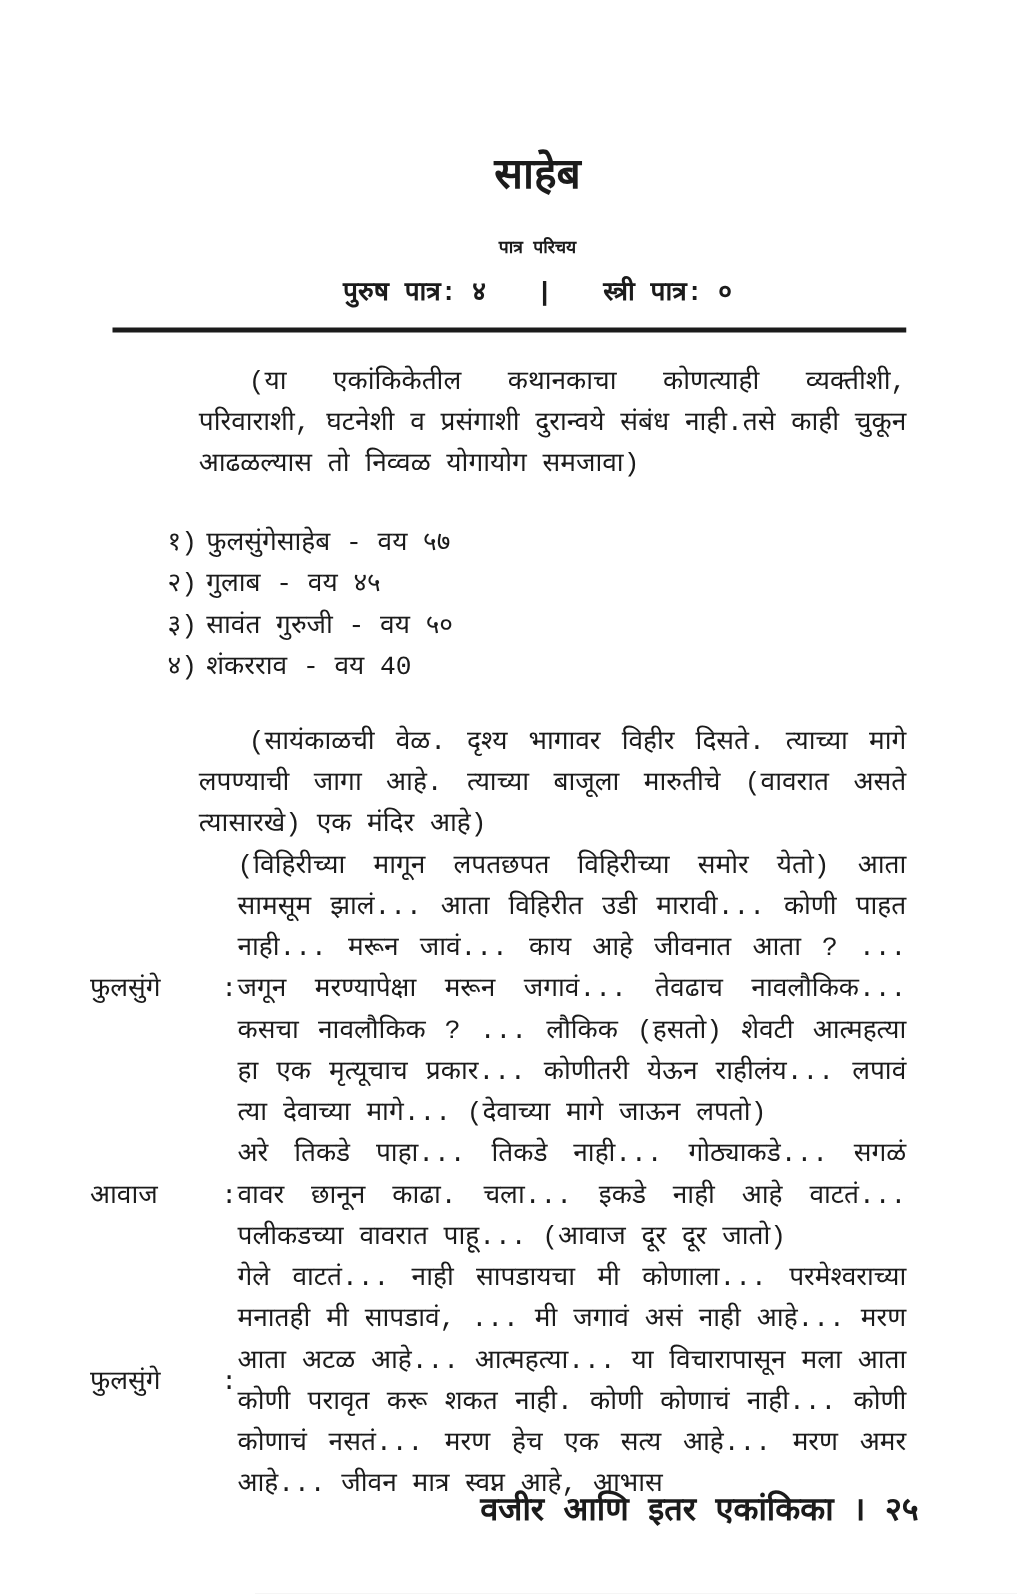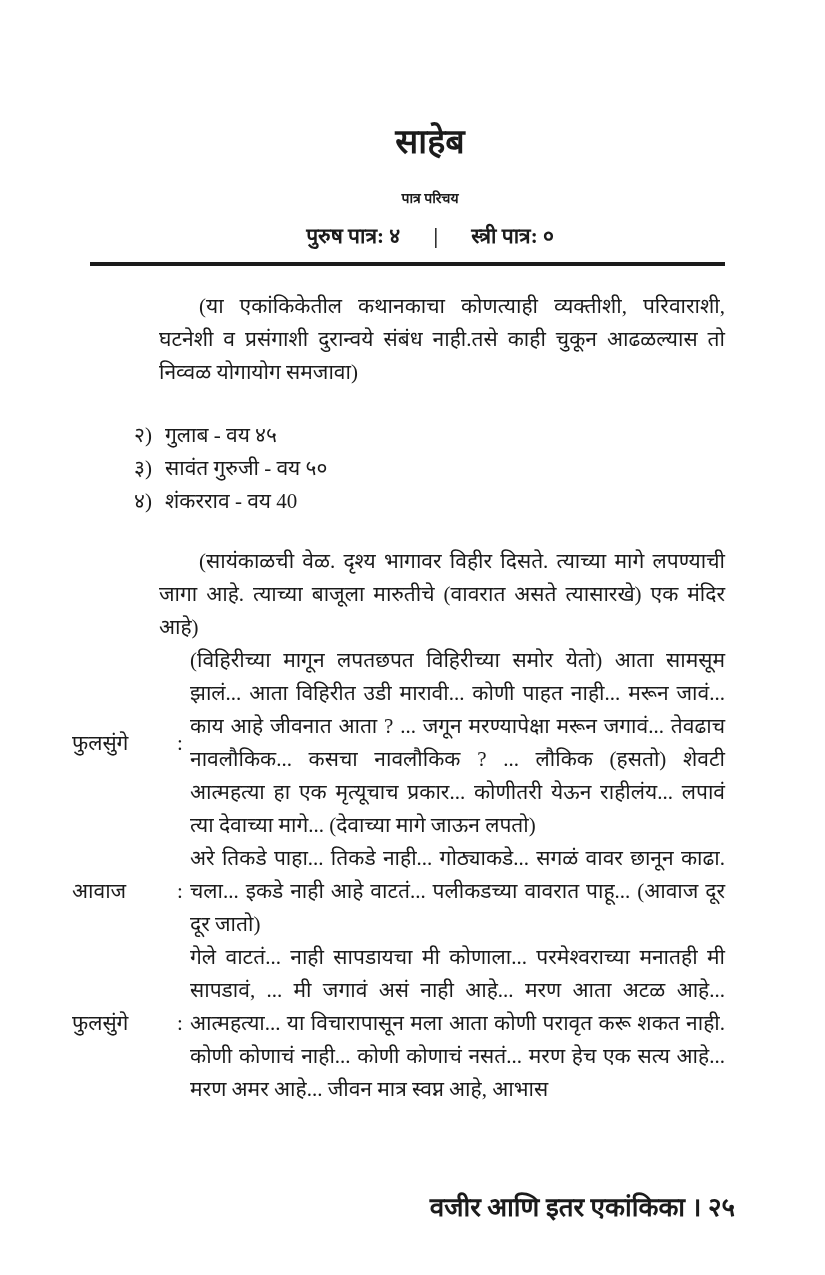--- a/index.html
+++ b/index.html
@@ -7,21 +7,21 @@
     padding: 0;
     background: #e8e8e8;
   }
   .page {
     position: relative;
     width: 825px;
     height: 1275px;
     margin: 0 auto;
     background: #ffffff;
     color: #1b1b1b;
-    font-family: Liberation Serif, serif;
+    font-family: Liberation Mono, monospace;
     overflow: hidden;
   }
   .header {
     padding-top: 122px;
     padding-left: 35px; 
     text-align: center;
   }
   .play-title {
     font-size: 34px;
     font-weight: bold;
@@ -123,20 +123,23 @@
   </div>
 
   <div class="rule"></div>
 
   <div class="content">
 
     <p class="intro-para">(या एकांकिकेतील कथानकाचा कोणत्याही व्यक्तीशी, परिवाराशी, घटनेशी व प्रसंगाशी दुरान्वये संबंध नाही.तसे काही चुकून आढळल्यास तो निव्वळ योगायोग समजावा)</p>
 
     <ul class="character-list">
       <li>
+        <span class="char-num">१)</span><span>फुलसुंगेसाहेब - वय ५७</span>
+      </li>
+      <li>
         <span class="char-num">२)</span><span>गुलाब - वय ४५</span>
       </li>
       <li>
         <span class="char-num">३)</span><span>सावंत गुरुजी - वय ५०</span>
       </li>
       <li>
         <span class="char-num">४)</span><span>शंकरराव - वय 40</span>
       </li>
     </ul>
 

